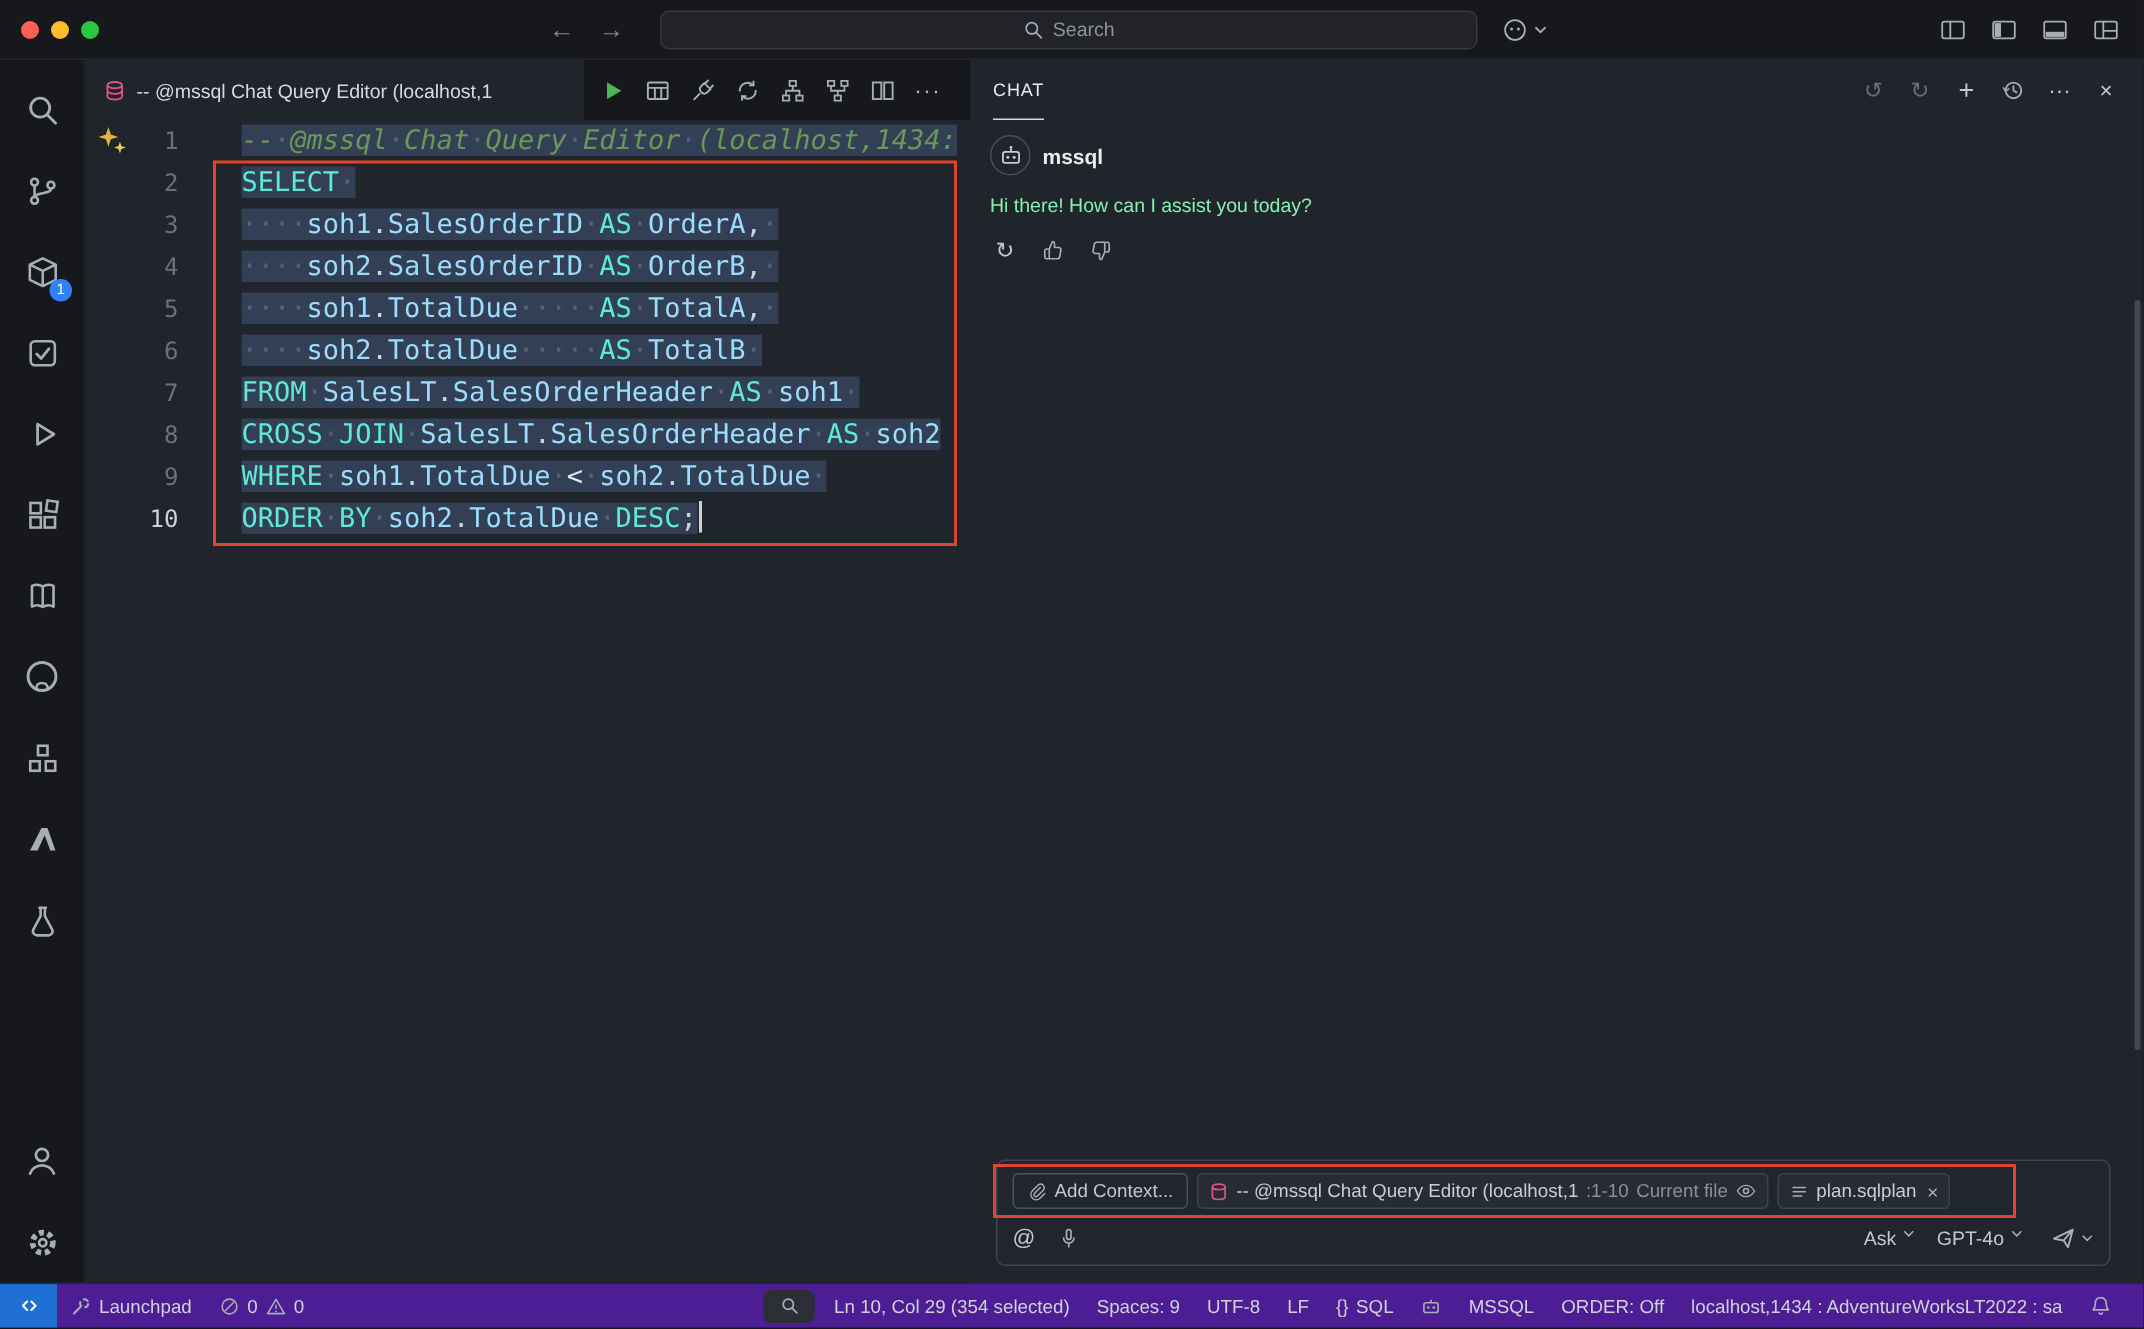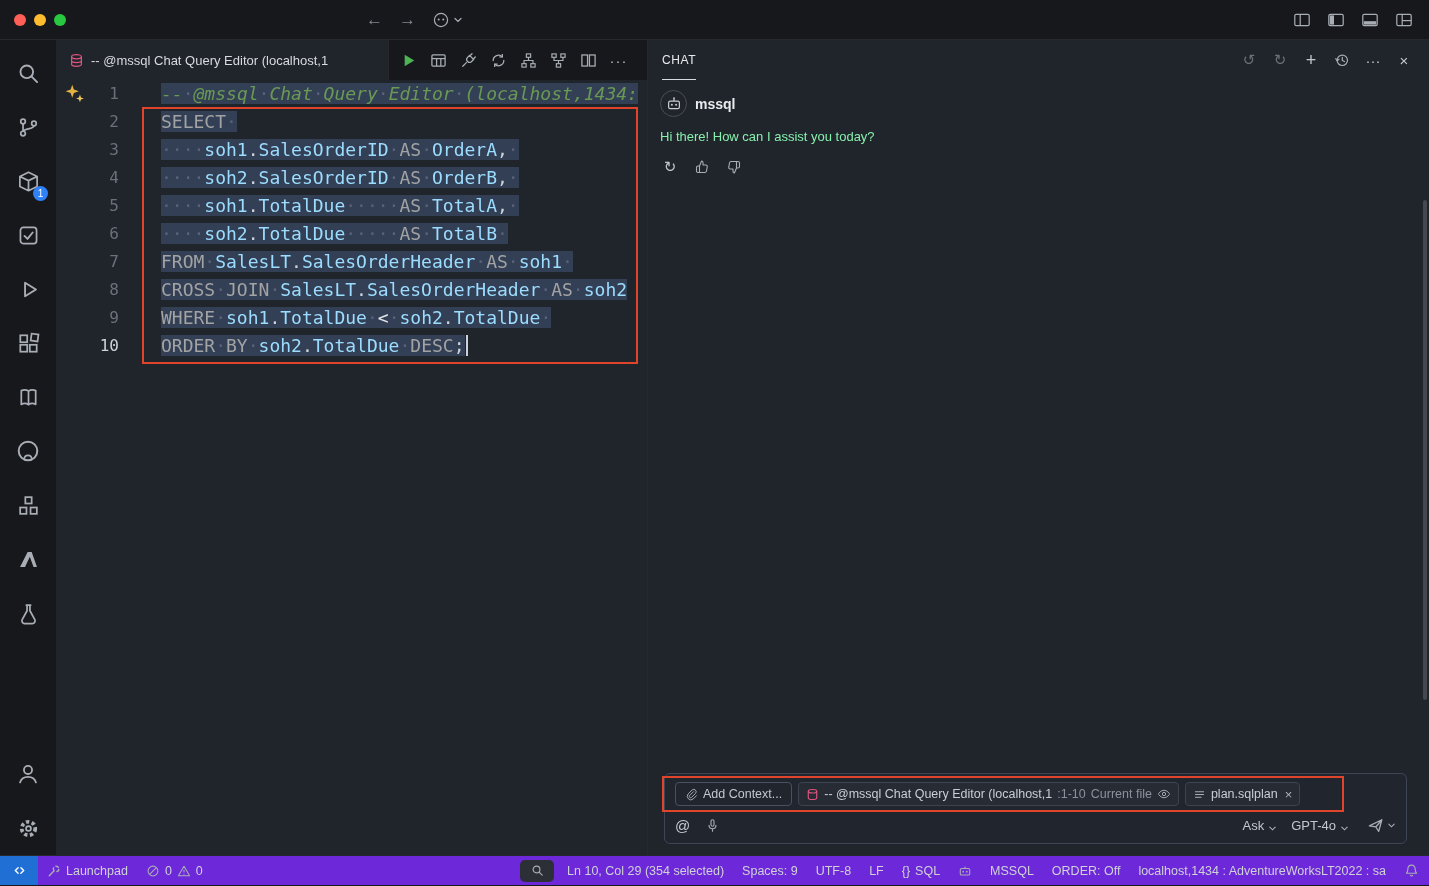--- a/index.html
+++ b/index.html
@@ -48,21 +48,21 @@
   .more-glyph { font-size:15px; letter-spacing:1px; color:#b6bac1; }
 
   .editor-content { flex:1; position:relative; background:#20242b; overflow:hidden; }
   .code-area { position:absolute; inset:0; display:flex; }
   .gutter { width:62px; text-align:right; color:#6b717c; font:16px/28px "DejaVu Sans Mono",monospace; }
   .gutter .ln { height:28px; }
   .gutter .ln.active { color:#ced3da; }
   .code { margin-left:42px; font:18px/28px "DejaVu Sans Mono",monospace; white-space:pre; color:#ced3db; }
   .code-line { height:28px; }
   .sel { background:#323f55; }
-  .tk-kw{color:#a3a3a3} .tk-id{color:#9cdcfe} .tk-pu{color:#ced3db}
+  .tk-kw{color:#5eead4} .tk-id{color:#9cdcfe} .tk-pu{color:#ced3db}
   .tk-op{color:#e2e5ea} .tk-ws{color:#59627a} .tk-cm{color:#6a9955; font-style:italic}
   .caret { display:inline-block; width:2px; height:21px; background:#cdd1d7; vertical-align:-4px; margin-left:1px; }
   .sparkle { position:absolute; left:7px; top:3px; }
 
   .anno { position:absolute; border:2px solid #e0452c; pointer-events:none; z-index:40; }
   .anno-editor { left:85px; top:27px; width:496px; height:257px; }
 
   
   .chat-panel { flex:1; display:flex; flex-direction:column; background:#20242b; position:relative; }
   .chat-header { height:40px; display:flex; align-items:center; padding:0 14px; }
@@ -95,43 +95,50 @@
   .chip .close-x { font-size:13px; color:#aeb3bb; margin-left:2px; }
 
   .prompt { margin:10px 2px 0; font-size:15px; line-height:24px; color:#d2d5db; }
   .mention { color:#6fb2f7; background:rgba(79,142,247,.16); border-radius:3px; padding:0 2px; }
   .prompt-text { margin-left:6px; }
 
   .controls { display:flex; align-items:center; margin-top:10px; color:#c3c7cf; }
   .ctl-left { display:flex; align-items:center; gap:15px; }
   .at-glyph { font-size:15px; color:#c3c7cf; cursor:pointer; }
   .ctl-right { margin-left:auto; display:flex; align-items:center; gap:6px; }
-  .dd { display:flex; align-items:flex-end; gap:4px; font-size:13px; cursor:pointer; padding:2px 4px; border-radius:4px; }
+  .dd { display:flex; align-items:flex-start; gap:4px; font-size:13px; cursor:pointer; padding:2px 4px; border-radius:4px; }
   .send-btn { display:flex; align-items:center; gap:3px; margin-left:8px; cursor:pointer; }
 
   
-  .statusbar { height:30px; background:#6d28d9; border-top:1px solid #26282e; display:flex; align-items:center;
+  .statusbar { height:30px; background:#4c1d95; border-top:1px solid #26282e; display:flex; align-items:center;
                font-size:12.5px; color:#cfd2d7; }
   .sb-remote { width:38px; height:100%; background:#1f6fd4; display:grid; place-items:center; color:#fff; cursor:pointer; }
   .sb-item { display:flex; align-items:center; gap:5px; padding:0 9px; height:100%; cursor:pointer; white-space:nowrap; }
-  .sb-right { margin-left:auto; display:flex; align-items:center; padding-right:1px; }
+  .sb-right { margin-left:auto; display:flex; align-items:center; padding-right:12px; }
   .zoom-box { background:#2d2f36; border-radius:5px; width:34px; height:22px; display:grid; place-items:center; margin-right:4px; cursor:pointer; }
 </style>
 </head>
 <body>
 
 <div class="titlebar">
   <div class="traffic">
     <span class="dot red"></span>
     <span class="dot yellow"></span>
     <span class="dot green"></span>
   </div>
   <div class="nav-arrows">
     <span>←</span>
     <span>→</span>
+  </div>
+  <div class="searchbox">
+    <svg class="ic" width="14" height="14" viewBox="0 0 16 16">
+      <circle cx="6.7" cy="6.7" r="4.3" fill="none" stroke="currentColor" stroke-width="1.3"></circle>
+      <line x1="10" y1="10" x2="14" y2="14" stroke="currentColor" stroke-width="1.3" stroke-linecap="round"></line>
+    </svg>
+    <span>Search</span>
   </div>
   <div class="copilot-ctl">
     <svg class="ic" width="18" height="18" viewBox="0 0 18 18">
       <circle cx="9" cy="9" r="6.6" fill="none" stroke="currentColor" stroke-width="1.2"></circle>
       <circle cx="6.7" cy="8.4" r="1" fill="currentColor"></circle>
         <circle cx="11.3" cy="8.4" r="1" fill="currentColor"></circle>
     </svg>
     <svg class="ic" width="10" height="10" viewBox="0 0 10 10">
       <path d="M2 3.5 5 6.5 8 3.5" fill="none" stroke="currentColor" stroke-width="1.2" stroke-linecap="round"></path>
     </svg>

